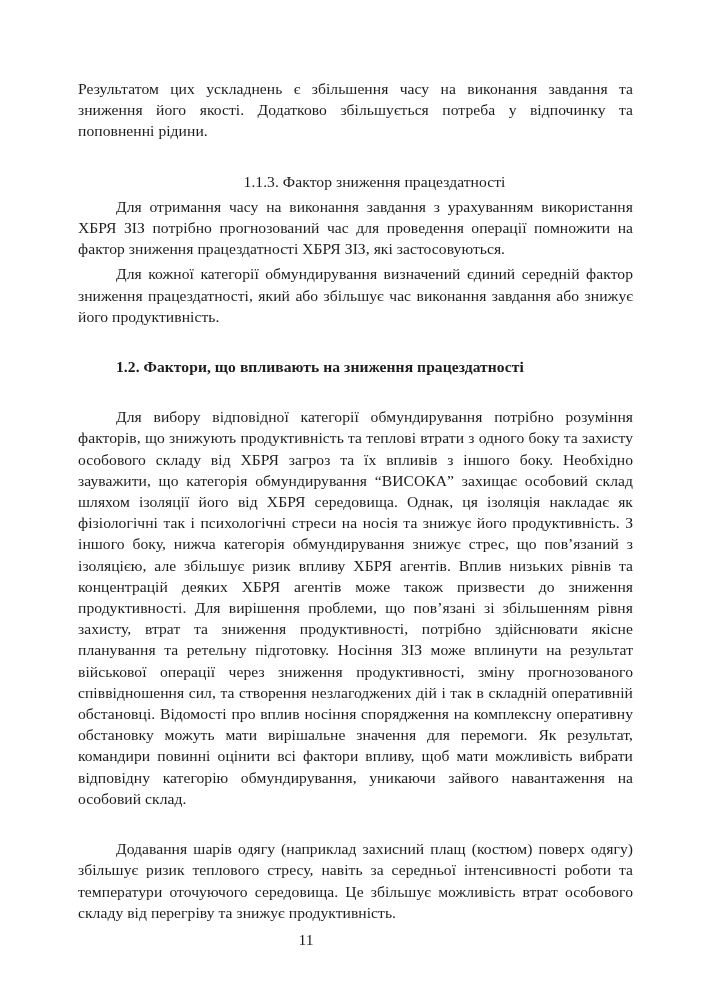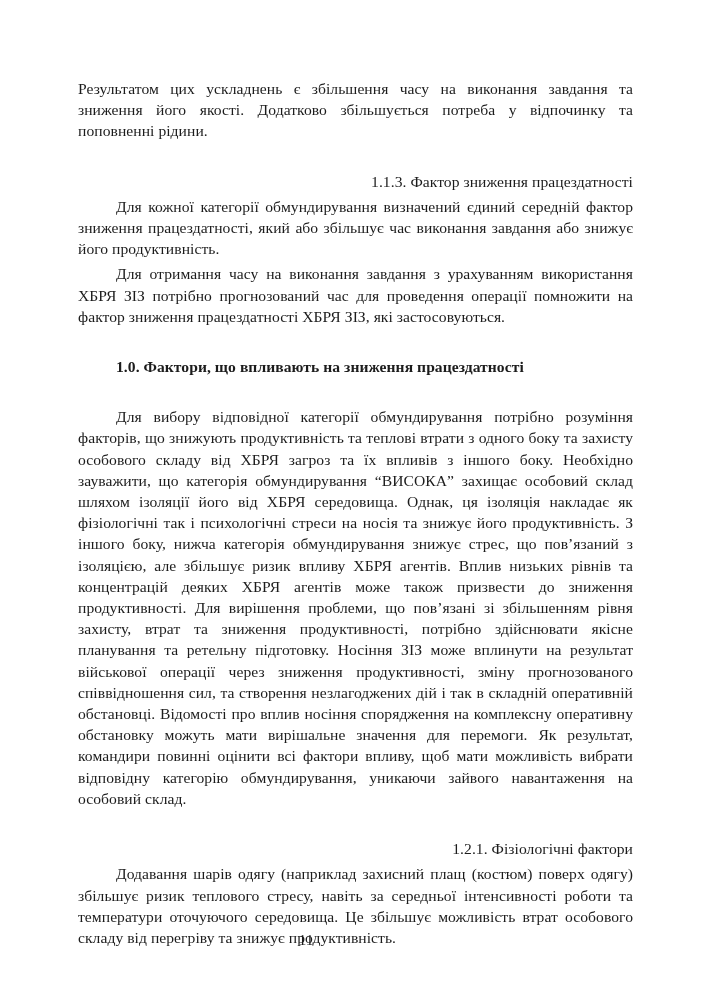--- a/index.html
+++ b/index.html
@@ -24,21 +24,21 @@
     p {
       margin: 4px;
       font-size: 15.6px;
       line-height: 21.2px;
       text-align: justify;
       letter-spacing: 0.05px;
     }
     .indent { text-indent: 38px; }
     .sub-heading {
       text-indent: 38px;
-      text-align: right;
+      text-align: center;
     }
     .gap { height: 21px; }
     .section-heading {
       font-weight: bold;
       text-indent: 38px;
       text-align: left;
       font-size: 15.6px;
     }
     .page-number {
       position: absolute;
@@ -51,30 +51,29 @@
   </style>
 </head>
 <body>
 
 <div class="page">
   <p>Результатом цих ускладнень є збільшення часу на виконання завдання та зниження його якості. Додатково збільшується потреба у відпочинку та поповненні рідини.</p>
 
   <div class="gap"></div>
 
   <p class="sub-heading">1.1.3. Фактор зниження працездатності</p>
+  <p class="indent">Для отримання часу на виконання завдання з урахуванням використання ХБРЯ ЗІЗ потрібно прогнозований час для проведення операції помножити на фактор зниження працездатності ХБРЯ ЗІЗ, які застосовуються.</p>
   <p class="indent">Для кожної категорії обмундирування визначений єдиний середній фактор зниження працездатності, який або збільшує час виконання завдання або знижує його продуктивність.</p>
-  <p class="indent">Для отримання часу на виконання завдання з урахуванням використання ХБРЯ ЗІЗ потрібно прогнозований час для проведення операції помножити на фактор зниження працездатності ХБРЯ ЗІЗ, які застосовуються.</p>
 
   <div class="gap"></div>
 
-  <p class="section-heading">1.0. Фактори, що впливають на зниження працездатності</p>
+  <p class="section-heading">1.2. Фактори, що впливають на зниження працездатності</p>
 
   <div class="gap"></div>
 
   <p class="indent">Для вибору відповідної категорії обмундирування потрібно розуміння факторів, що знижують продуктивність та теплові втрати з одного боку та захисту особового складу від ХБРЯ загроз та їх впливів з іншого боку. Необхідно зауважити, що категорія обмундирування “ВИСОКА” захищає особовий склад шляхом ізоляції його від ХБРЯ середовища. Однак, ця ізоляція накладає як фізіологічні так і психологічні стреси на носія та знижує його продуктивність. З іншого боку, нижча категорія обмундирування знижує стрес, що пов’язаний з ізоляцією, але збільшує ризик впливу ХБРЯ агентів. Вплив низьких рівнів та концентрацій деяких ХБРЯ агентів може також призвести до зниження продуктивності. Для вирішення проблеми, що пов’язані зі збільшенням рівня захисту, втрат та зниження продуктивності, потрібно здійснювати якісне планування та ретельну підготовку. Носіння ЗІЗ може вплинути на результат військової операції через зниження продуктивності, зміну прогнозованого співвідношення сил, та створення незлагоджених дій і так в складній оперативній обстановці. Відомості про вплив носіння спорядження на комплексну оперативну обстановку можуть мати вирішальне значення для перемоги. Як результат, командири повинні оцінити всі фактори впливу, щоб мати можливість вибрати відповідну категорію обмундирування, уникаючи зайвого навантаження на особовий склад.</p>
 
   <div class="gap"></div>
 
-  <p class="sub-heading">1.2.1. Фізіологічні фактори</p>
   <p class="indent">Додавання шарів одягу (наприклад захисний плащ (костюм) поверх одягу) збільшує ризик теплового стресу, навіть за середньої інтенсивності роботи та температури оточуючого середовища. Це збільшує можливість втрат особового складу від перегріву та знижує продуктивність.</p>
 </div>
 
 <div class="page-number">11</div>
 
 </body></html>

